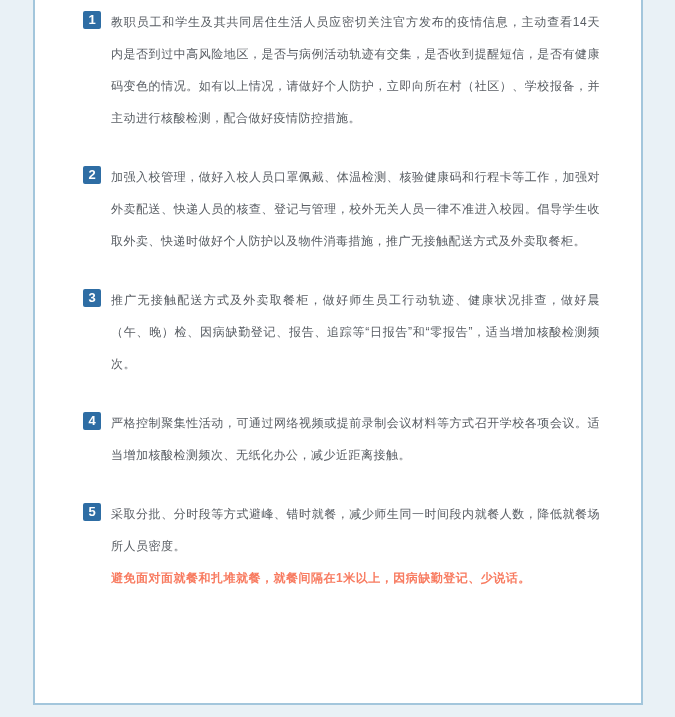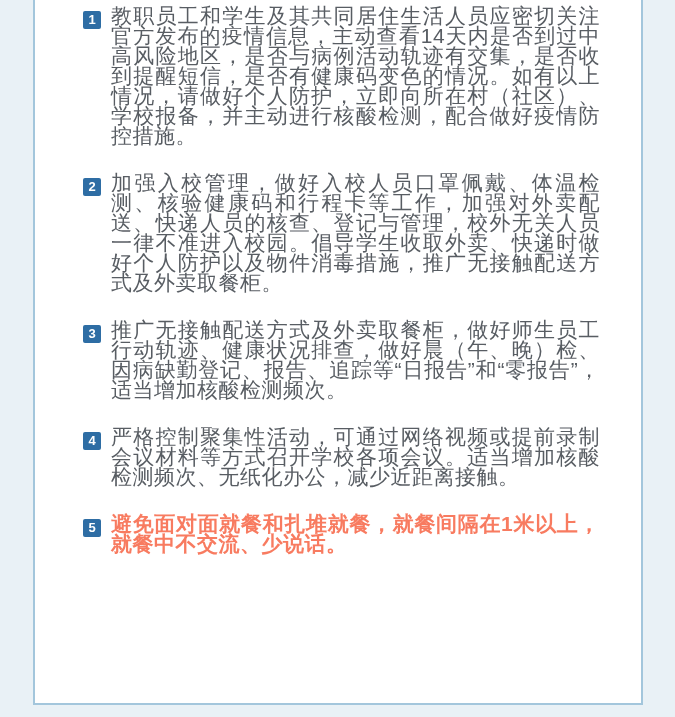--- a/index.html
+++ b/index.html
@@ -44,22 +44,22 @@
     background: var(--badge-bg);
     color: var(--badge-text);
     font-size: 13px;
     line-height: 18px;
     text-align: center;
     border-radius: 2px;
     font-weight: bold;
   }
   .item-body { flex: 1; min-width: 0; }
   .item-text {
-    font-size: 21px;
-    line-height: 20px;
+    font-size: 12px;
+    line-height: 32px;
     color: var(--body-text);
     text-align: justify;
     letter-spacing: 0.5px;
   }
   .item-text.highlight {
     color: var(--highlight-text);
     font-weight: bold;
   }
 </style>
 </head>
@@ -91,17 +91,18 @@
   <div class="item">
     <span class="badge">4</span>
     <div class="item-body">
       <p class="item-text">严格控制聚集性活动，可通过网络视频或提前录制会议材料等方式召开学校各项会议。适当增加核酸检测频次、无纸化办公，减少近距离接触。</p>
     </div>
   </div>
 
   <div class="item">
     <span class="badge">5</span>
     <div class="item-body">
-      <p class="item-text highlight">避免面对面就餐和扎堆就餐，就餐间隔在1米以上，就餐中不交流、少说话。</p>
+      <p class="item-text">采取分批、分时段等方式避峰、错时就餐，减少师生同一时间段内就餐人数，降低就餐场所人员密度。</p>
+      <p class="item-text highlight">避免面对面就餐和扎堆就餐，就餐间隔在1米以上，因病缺勤登记、少说话。</p>
     </div>
   </div>
 
 </div>
 
 </body></html>

